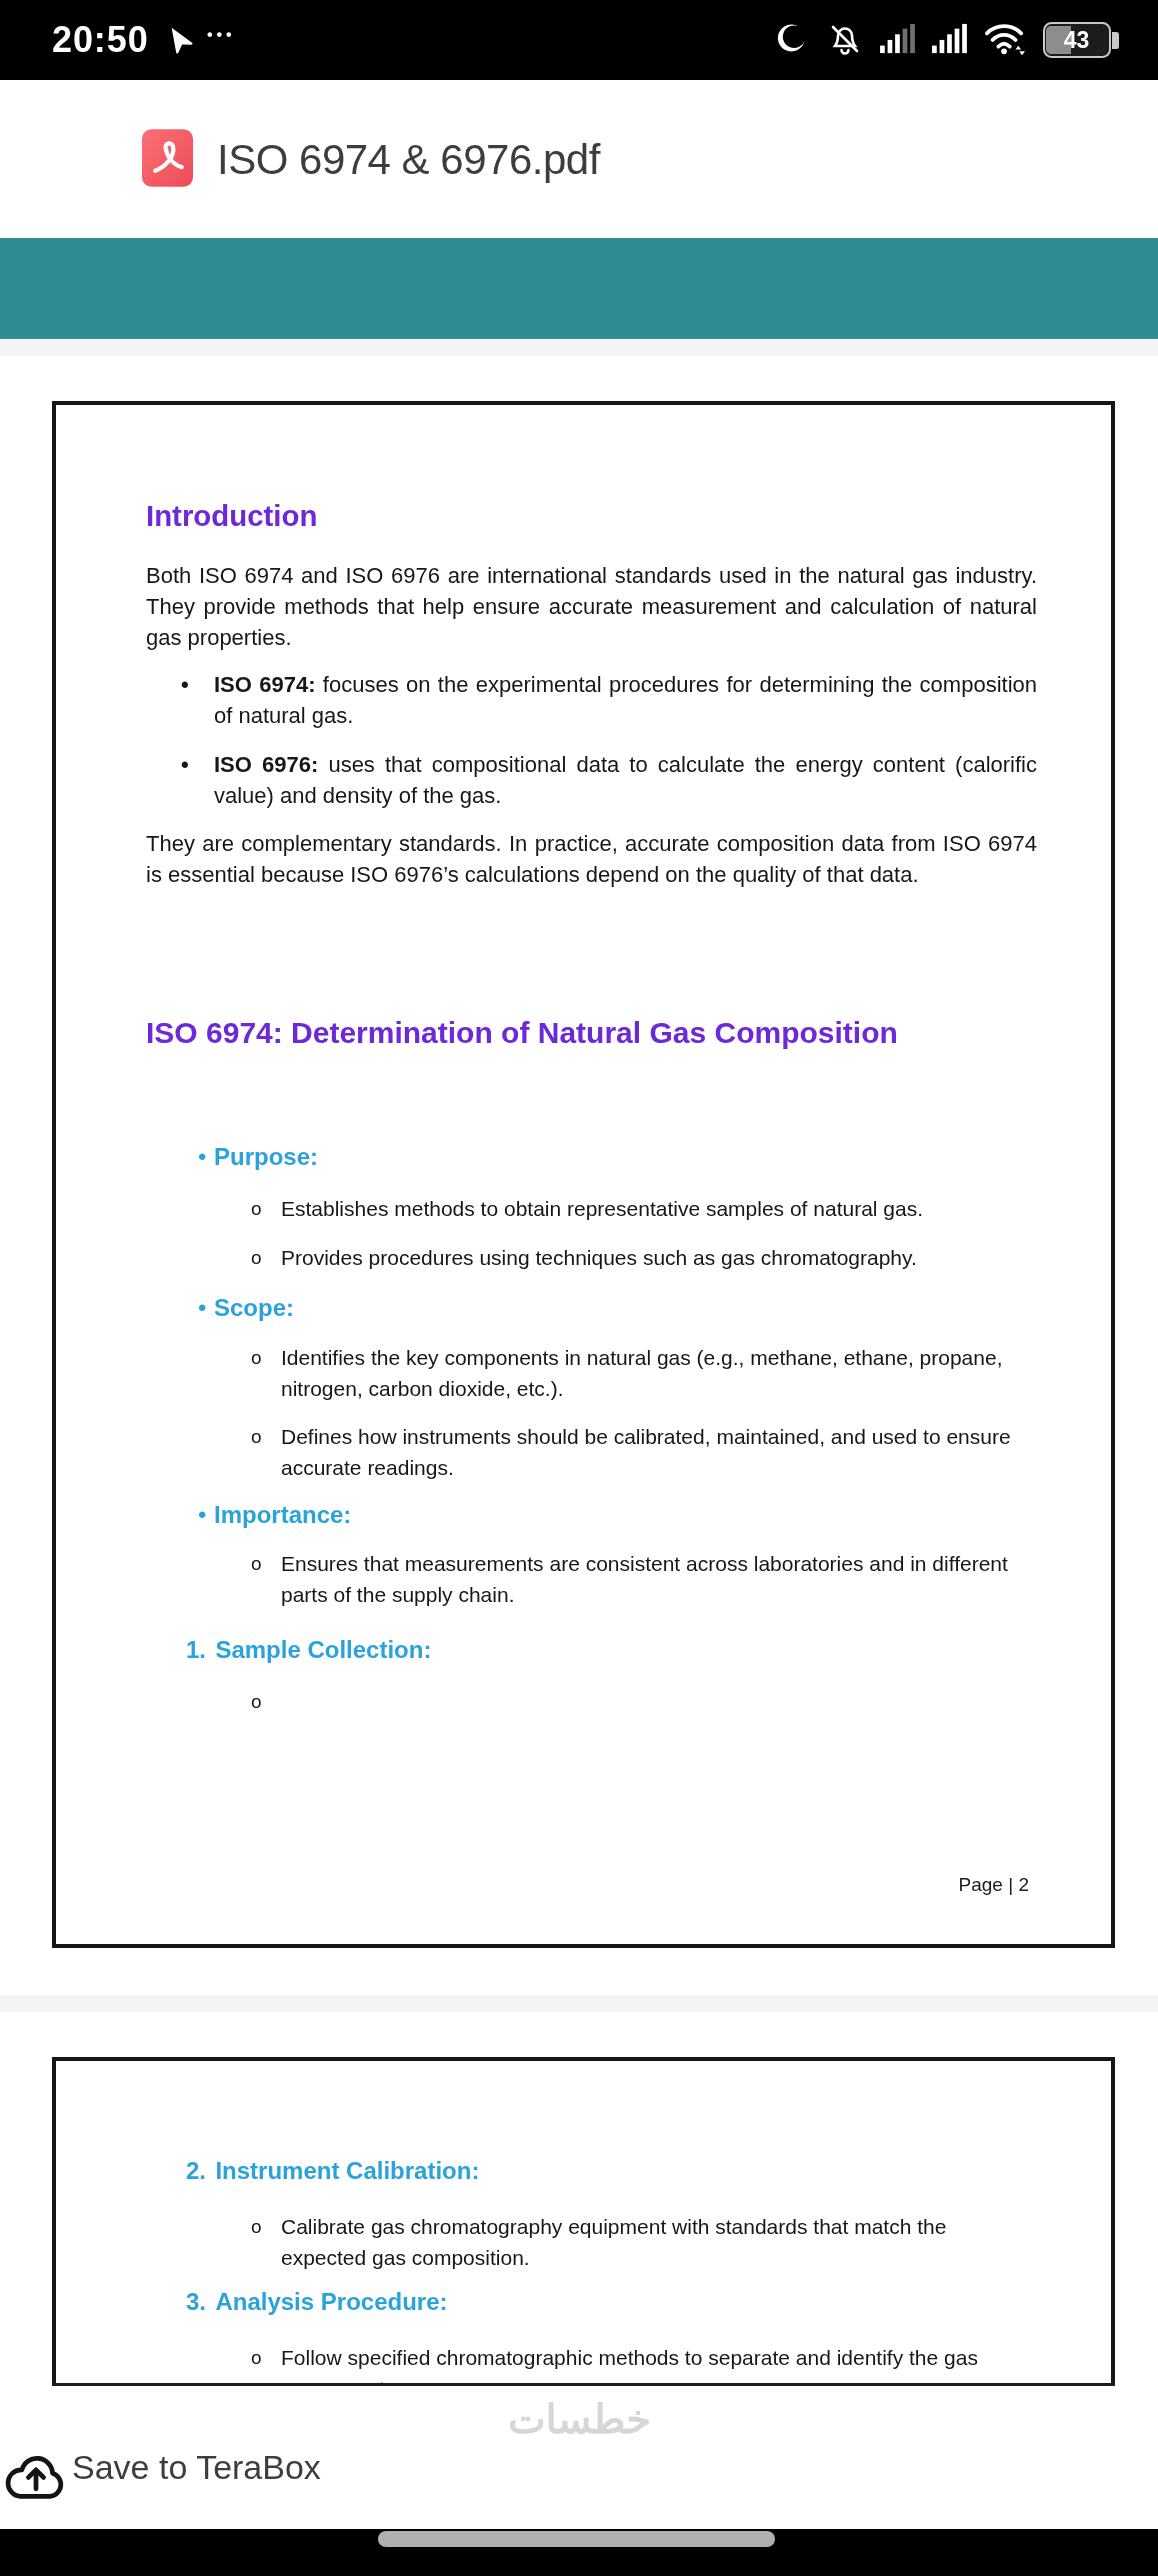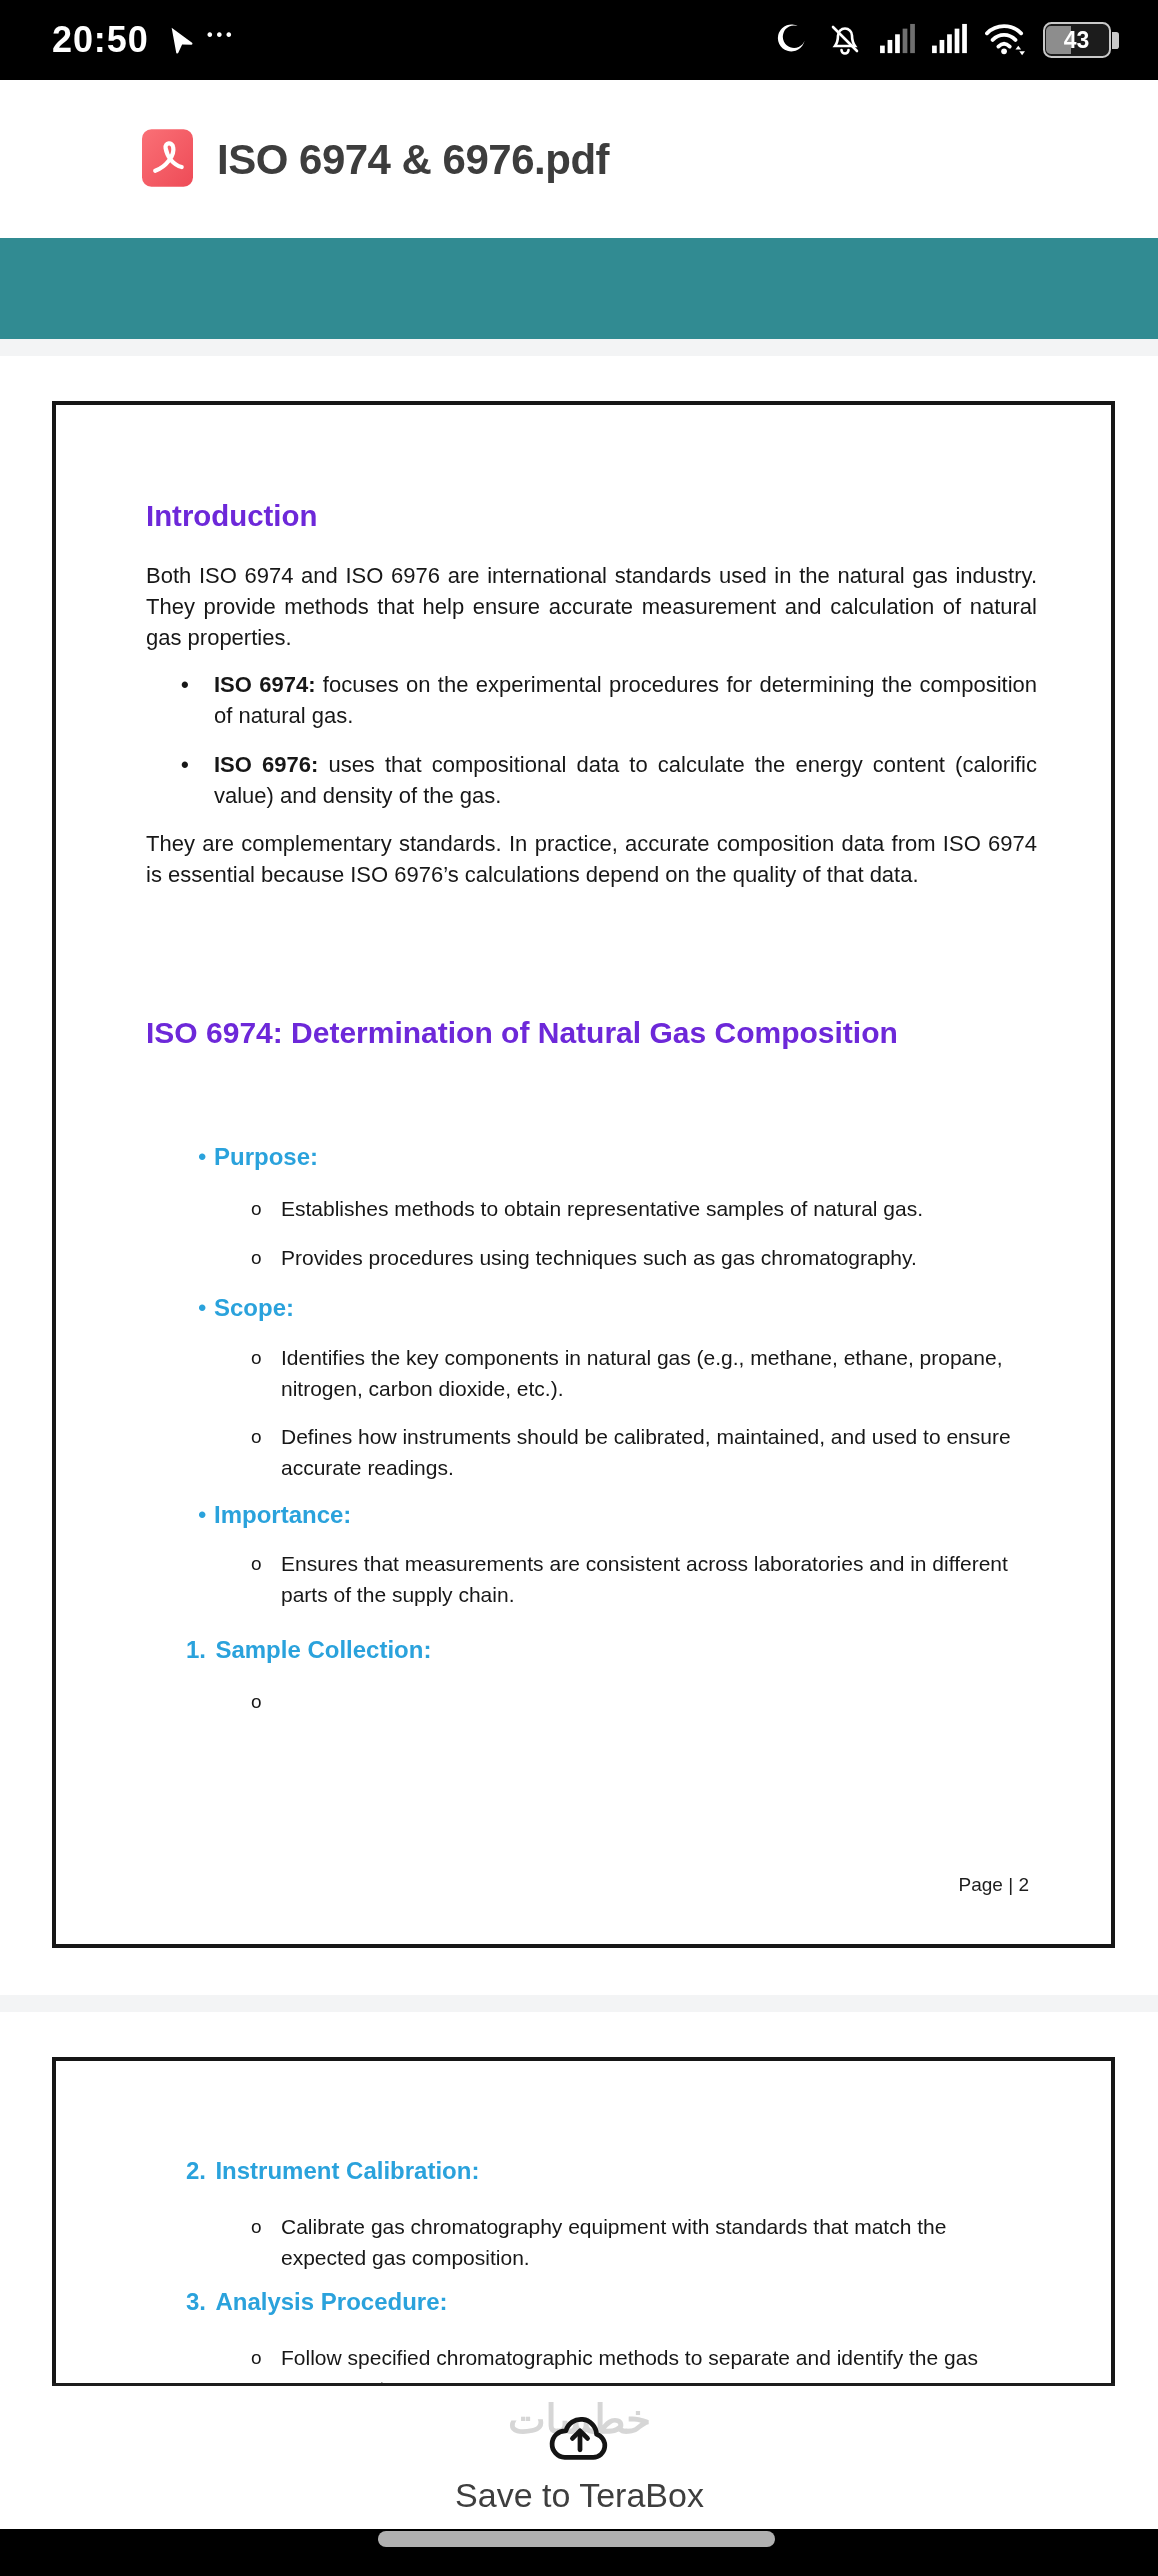--- a/index.html
+++ b/index.html
@@ -16,21 +16,21 @@
   .sb-right{display:flex;align-items:center;gap:16px;text-align:center;}
   .battery{position:relative;width:68px;height:36px;border:2.8px solid #c9c9c9;border-radius:8.5px;
            background:#1c1c1c;display:flex;align-items:center;justify-content:center;}
   .battery-fill{position:absolute;left:1.9px;top:1.9px;bottom:1.9px;width:25px;background:#8d8d8d;border-radius:4.7px 0 0 4.7px;}
   .battery-num{position:relative;color:#fff;font-size:23px;font-weight:600;z-index:1;}
   .battery-nub{width:6.6px;height:17px;background:#c9c9c9;border-radius:0 2.8px 2.8px 0;margin-left:1.9px;}
 
   
   .header{position:absolute;top:80px;left:0;width:1159px;height:159px;background:#fff;
           display:flex;align-items:center;padding-left:142px;gap:24px;}
-  .file-title{font-size:42px;font-weight:700;color:#3d3d3d;letter-spacing:-0.5px;}
+  .file-title{font-size:42px;font-weight:400;color:#3d3d3d;letter-spacing:-0.5px;}
 
   
   .teal-banner{position:absolute;top:238px;left:0;width:1159px;height:101px;background:#318b92;}
   .strip{position:absolute;left:0;width:1159px;background:#f3f4f5;}
   .strip-1{top:339px;height:17px;}
   .strip-2{top:1995px;height:17px;}
 
   
   .pdf-viewport{position:absolute;inset:0;}
   .page{position:absolute;left:52px;width:1063px;background:#fff;border:4.7px solid #161616;}
@@ -73,21 +73,21 @@
   .mt20{margin-top:19px;} .mt18{margin-top:17px;} .mt17{margin-top:16px;}
   .mt27{margin-top:26px;} .mt26{margin-top:25px;} .mt16{margin-top:15px;} .mt98{margin-top:93px;}
 
   .page-num{position:absolute;right:82px;bottom:48px;font-size:19px;color:#1d1d1d;}
 
   
   .overlay{position:absolute;top:2383px;left:0;width:1159px;height:145px;background:#fff;z-index:5;}
   .cut-line{position:absolute;top:0;left:52px;width:1063px;height:2.8px;background:#1d1d1d;}
   .watermark{position:absolute;top:13.3px;left:0;width:1159px;text-align:center;
              color:#d6d6d6;font-size:40px;font-weight:700;z-index:1;}
-  .save-stack{position:absolute;top:0;left:0;width:1159px;height:164px;display:flex;flex-direction:column;
+  .save-stack{position:absolute;top:0;left:0;width:1159px;height:164px;display:flex;flex-direction:row;
               align-items:center;z-index:2;}
   .cloud-icon{margin-top:25px;}
   .save-label{margin-top:5.7px;font-size:34px;color:#3e3e3e;}
 
   
   .nav-bar{position:absolute;top:2529px;left:0;width:1159px;height:47px;background:#000;z-index:10;}
   .home-pill{position:absolute;top:1.9px;left:378px;width:397px;height:16px;border-radius:8.5px;background:#b0b0b0;}
 </style>
 </head>
 <body>

